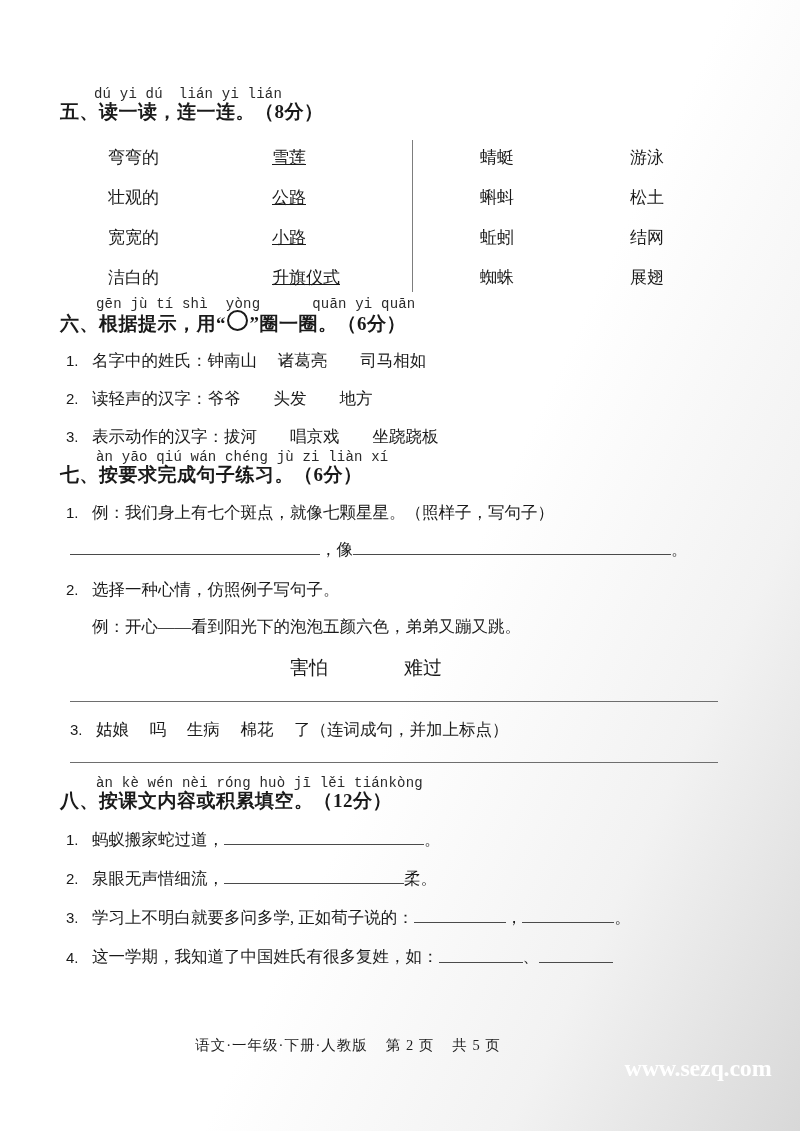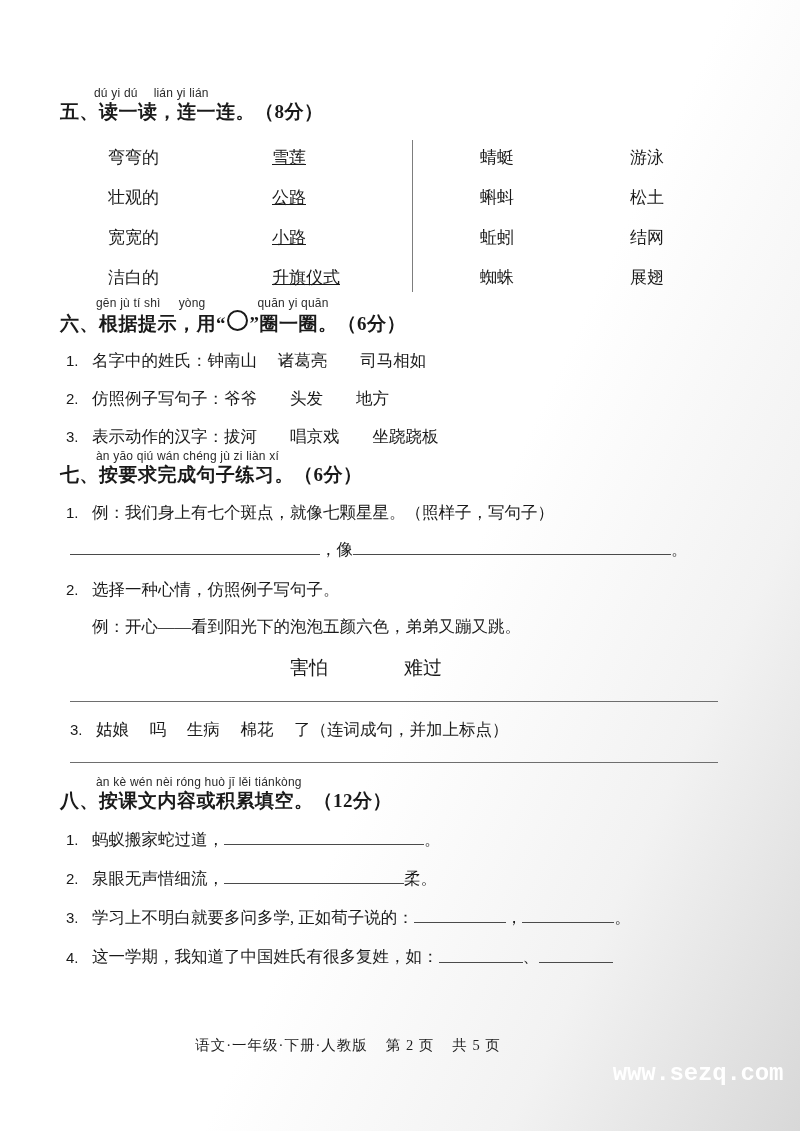--- a/index.html
+++ b/index.html
@@ -52,22 +52,22 @@
     line-height: 1.25;
   }
   .sec-head .num {
     font-weight: bold;
   }
   .pinyin-row {
     position: absolute;
     top: 0px;
     left: 0;
     height: 14px;
-    font-family: Liberation Sans, sans-serif;
-    font-size: 12px;
+    font-family: Liberation Mono, monospace;
+    font-size: 14px;
     font-weight: normal;
     letter-spacing: 0.2px;
     color: #2a2a2a;
     white-space: nowrap;
   }
 
   
   .match-block {
     position: relative;
     margin-top: 14px;
@@ -164,26 +164,26 @@
   }
   .wm-cn {
     font-family: "Liberation Sans", sans-serif;
     font-size: 34px;
     font-weight: bold;
     letter-spacing: 1px;
     line-height: 1;
     text-shadow: 0 0 2px rgba(140,140,140,0.35);
   }
   .wm-url {
-    font-family: Liberation Mono, monospace;
+    font-family: Liberation Serif, serif;
     font-size: 24px;
     font-weight: bold;
     letter-spacing: -0.2px;
     line-height: 1.2;
-    margin-top: 18px;
+    margin-top: 12px;
   }
 
   .circle-glyph {
     display: inline-block;
     width: 0.92em;
     height: 0.92em;
     border: 2.2px solid #1a1a1a;
     border-radius: 50%;
     vertical-align: -0.08em;
     margin: 0 1px;
@@ -239,21 +239,21 @@
         <span class="pinyin-row">
           <span style="display:inline-block;width:36px"></span><span>gēn jù tí shì</span><span style="display:inline-block;width:18px"></span><span>yòng</span><span style="display:inline-block;width:52px"></span><span>quān yi quān</span>
         </span>
         <span class="num">六、</span><span>根据提示，用“</span><span class="circle-glyph"></span><span>”圈一圈。</span><span>（6分）</span>
       </div>
 
       <div class="item">
         <span class="idx">1.</span><span>名字中的姓氏：钟南山　 诸葛亮　　司马相如</span>
       </div>
       <div class="item">
-        <span class="idx">2.</span><span>仿照例子写句子：爷爷　　头发　　地方</span>
+        <span class="idx">2.</span><span>读轻声的汉字：爷爷　　头发　　地方</span>
       </div>
       <div class="item">
         <span class="idx">3.</span><span>表示动作的汉字：拔河　　唱京戏　　坐跷跷板</span>
       </div>
     </div>
 
     <div class="section">
       <div class="sec-head">
         <span class="pinyin-row">
           <span style="display:inline-block;width:36px"></span><span>àn yāo qiú wán chéng jù  zi liàn xí</span>

